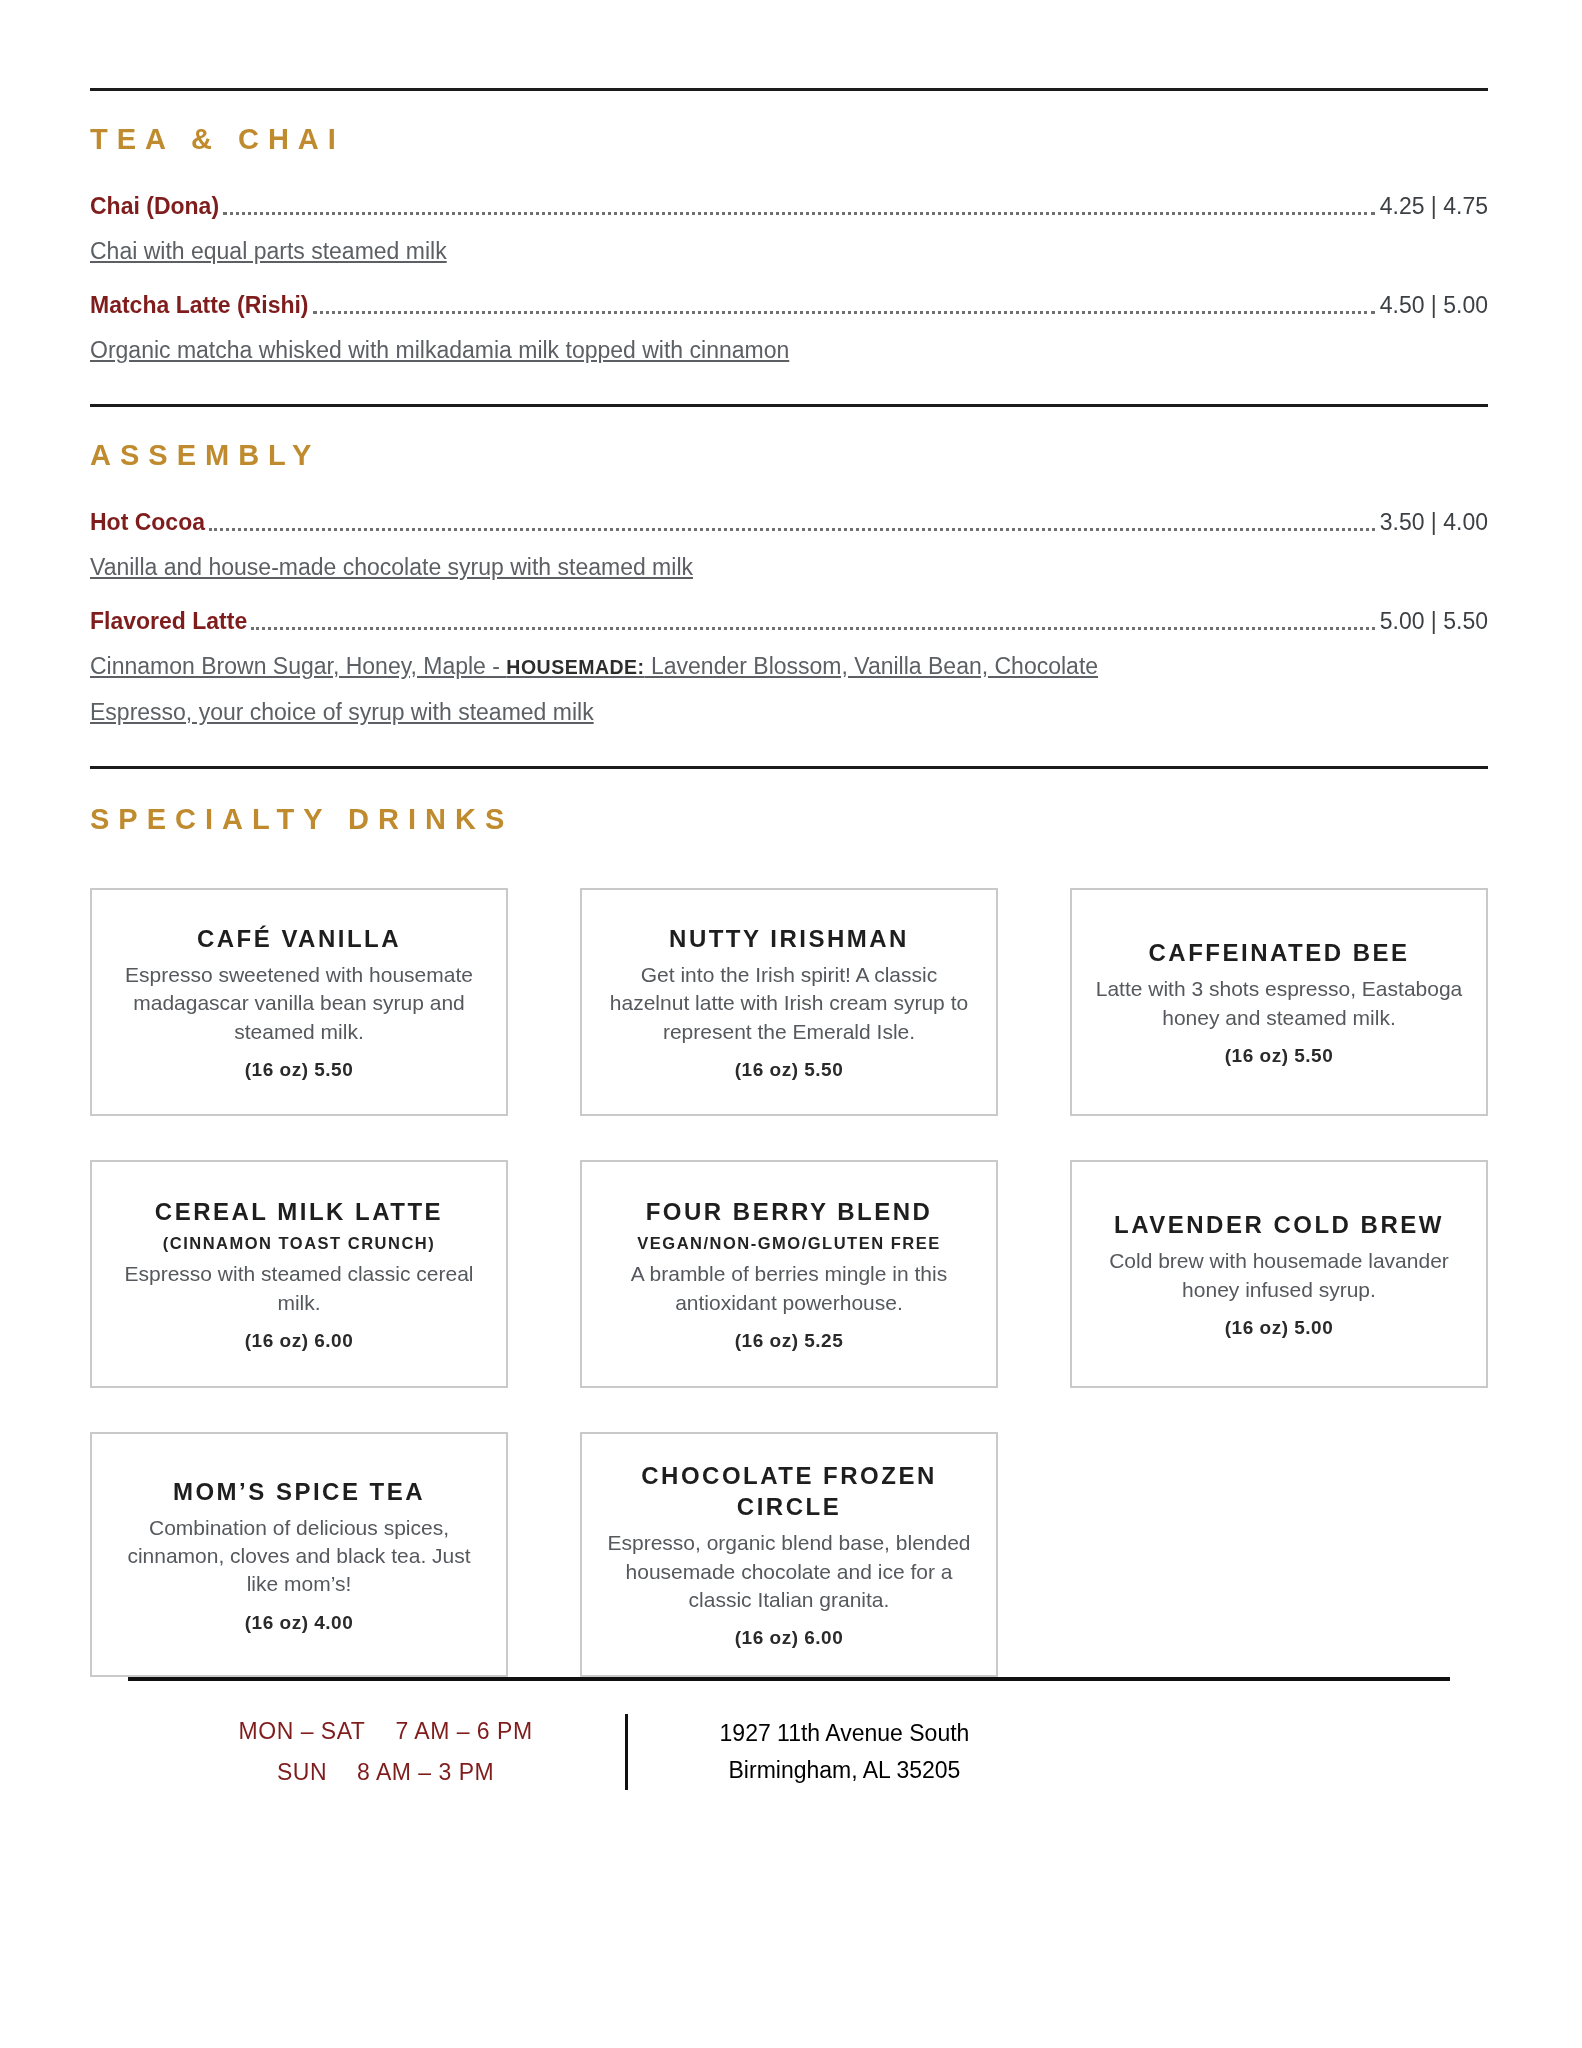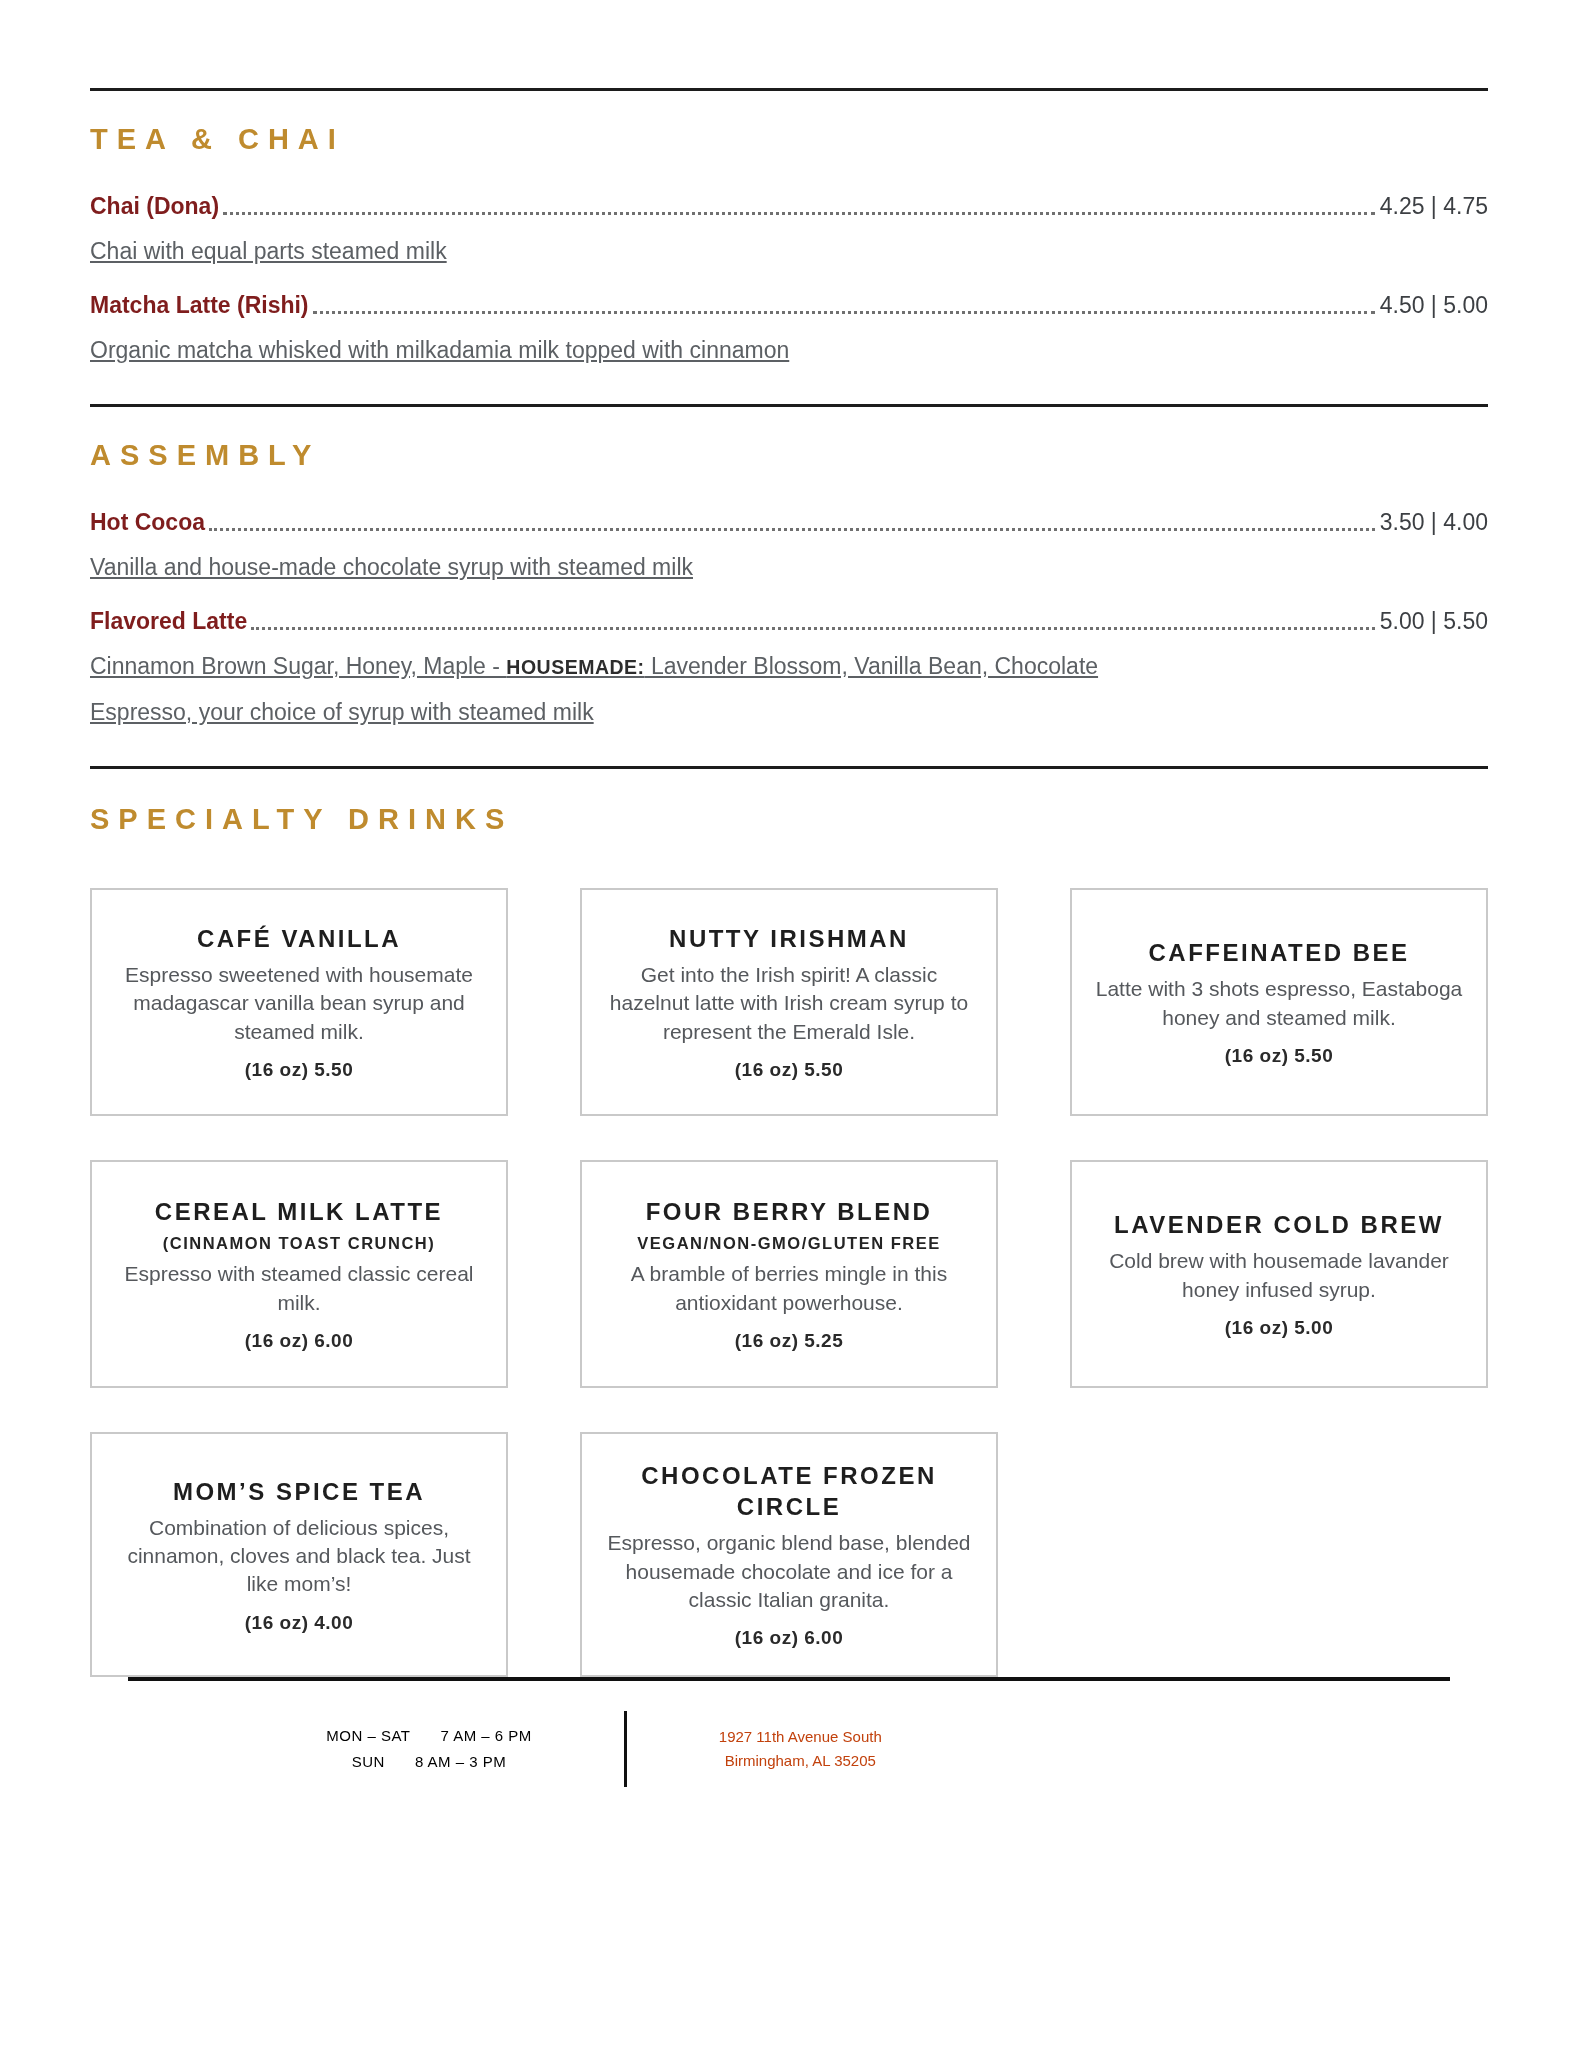--- a/index.html
+++ b/index.html
@@ -119,38 +119,38 @@
     margin: 0 38px;
   }
   .footer-row {
     display: flex;
     align-items: center;
     justify-content: center;
     gap: 92px;
     padding: 30px 370px 0 0;
   }
   .hours-block {
-    font-size: 15px;
-    color: #000000;
+    font-size: 23px;
+    color: #7f1d1d;
     letter-spacing: 0.5px;
   }
   .hours-line {
     display: flex;
     justify-content: center;
     gap: 30px;
     line-height: 1.75;
   }
   .footer-divider {
     width: 3px;
     height: 76px;
     background: #101010;
   }
   .address-block {
-    font-size: 15px;
-    color: #c2410c;
+    font-size: 23px;
+    color: #000000;
     text-align: center;
     line-height: 1.6;
   }
 </style>
 </head>
 <body>
 
 <div class="page">
 
   <hr class="rule">

